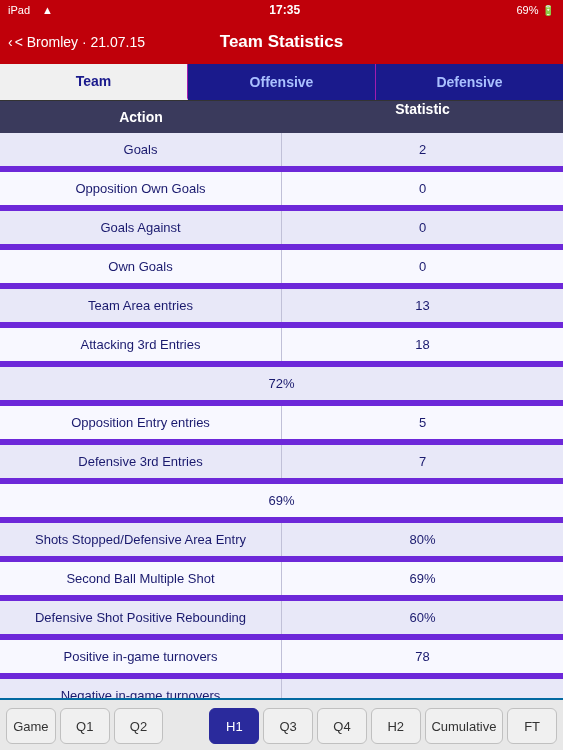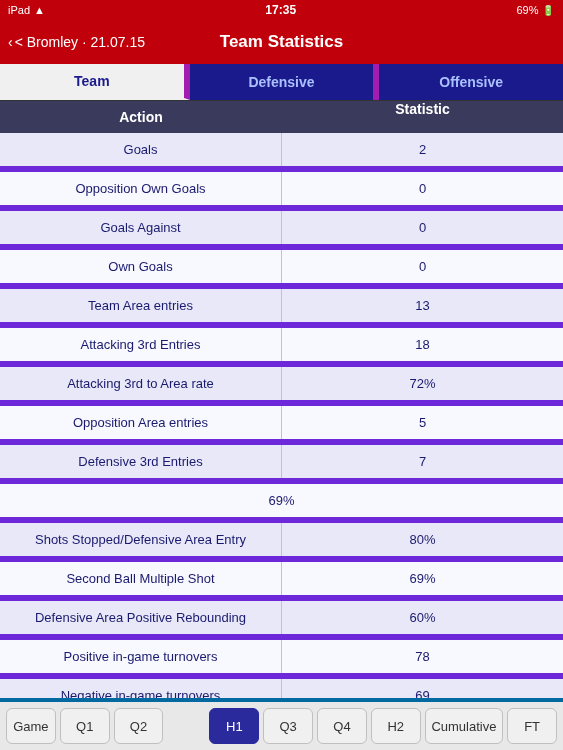--- a/index.html
+++ b/index.html
@@ -15,21 +15,21 @@
     .status-bar {
       background: #c0000a;
       height: 20px;
       display: flex;
       align-items: center;
       justify-content: space-between;
       padding: 0 8px;
       font-size: 11px;
       color: white;
     }
-    .status-left { display: flex; align-items: center; gap: 4px; }
+    .status-left { display: flex; align-items: center; gap: 12px; }
     .status-right { display: flex; align-items: center; gap: 4px; }
 
     
     .header {
       background: #c0000a;
       height: 44px;
       display: flex;
       align-items: center;
       justify-content: center;
       position: relative;
@@ -58,21 +58,21 @@
     .top-tab {
       flex: 1;
       height: 36px;
       display: flex;
       align-items: center;
       justify-content: center;
       font-size: 14px;
       font-weight: 600;
       color: #aac0ff;
       cursor: pointer;
-      border-right: 6px solid #a21caf;
+      border-right: 1px solid #a21caf;
     }
     .top-tab:last-child { border-right: none; }
     .top-tab.active {
       background: #f0f0f0;
       color: #1a1a8c;
       border-bottom: 2px solid #f0f0f0;
     }
 
     
     .table-container {
@@ -125,23 +125,23 @@
       text-align: center;
     }
 
     
     .bottom-tabs {
       position: absolute;
       bottom: 0;
       width: 563px;
       height: 52px;
       background: #e8e8e8;
-      border-top: 4px solid #0369a1;
-      display: flex;
-      align-items: center;
+      border-top: 2px solid #0369a1;
+      display: flex;
+      align-items: flex-end;
       justify-content: space-around;
       padding: 6px 4px;
     }
     .bottom-tab {
       flex: 1;
       height: 36px;
       display: flex;
       align-items: center;
       justify-content: center;
       font-size: 13px;
@@ -181,24 +181,24 @@
     <span>&lt; Bromley · 21.07.15</span>
   </div>
   <div class="header-title">Team Statistics</div>
 </div>
 
 <div class="top-tabs">
   <div class="top-tab active">
     <span>Team</span>
   </div>
   <div class="top-tab">
+    <span>Offensive</span>
+  </div>
+  <div class="top-tab">
     <span>Defensive</span>
-  </div>
-  <div class="top-tab">
-    <span>Offensive</span>
   </div>
 </div>
 
 <div class="table-container">
   <div class="table-header">
     <div class="th-action">Action</div>
     <div class="th-stat">Statistic</div>
   </div>
   <div id="table-body">
       <div class="table-row">
@@ -219,53 +219,51 @@
     </div>
       <div class="table-row">
       <div class="cell-action">Team Area entries</div>
       <div class="cell-stat">13</div>
     </div>
       <div class="table-row">
       <div class="cell-action">Attacking 3rd Entries</div>
       <div class="cell-stat">18</div>
     </div>
       <div class="table-row">
-      <div class="cell-action">Attacking 3rd to Area rate</div>
       <div class="cell-stat">72%</div>
     </div>
       <div class="table-row">
-      <div class="cell-action">Opposition Area entries</div>
+      <div class="cell-action">Opposition Entry entries</div>
       <div class="cell-stat">5</div>
     </div>
       <div class="table-row">
       <div class="cell-action">Defensive 3rd Entries</div>
       <div class="cell-stat">7</div>
     </div>
       <div class="table-row">
       <div class="cell-stat">69%</div>
     </div>
       <div class="table-row">
       <div class="cell-action">Shots Stopped/Defensive Area Entry</div>
       <div class="cell-stat">80%</div>
     </div>
       <div class="table-row">
       <div class="cell-action">Second Ball Multiple Shot</div>
       <div class="cell-stat">69%</div>
     </div>
       <div class="table-row">
-      <div class="cell-action">Defensive Area Positive Rebounding</div>
+      <div class="cell-action">Defensive Shot Positive Rebounding</div>
       <div class="cell-stat">60%</div>
     </div>
       <div class="table-row">
       <div class="cell-action">Positive in-game turnovers</div>
       <div class="cell-stat">78</div>
     </div>
       <div class="table-row">
       <div class="cell-action">Negative in-game turnovers</div>
-      <div class="cell-stat">69</div>
     </div>
     </div>
 </div>
 
 <div class="bottom-tabs">
   <div class="bottom-tab">
     <span>Game</span>
   </div>
   <div class="bottom-tab">
     <span>Q1</span>

